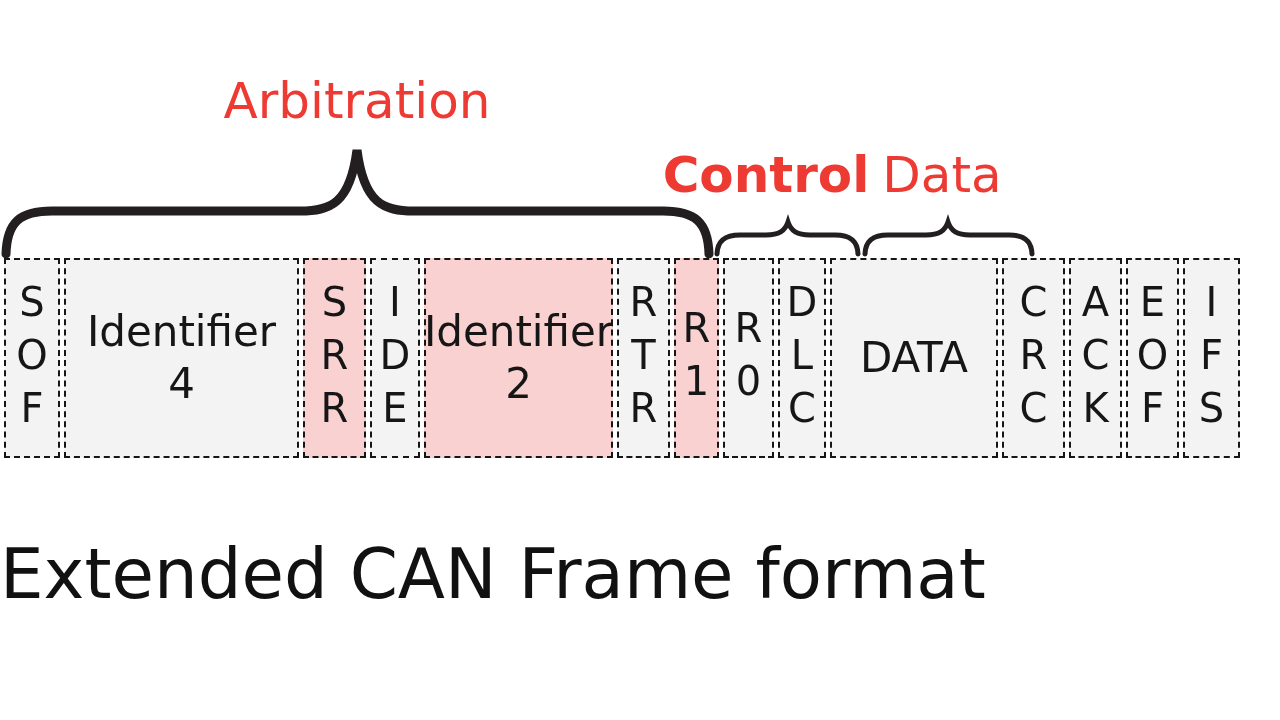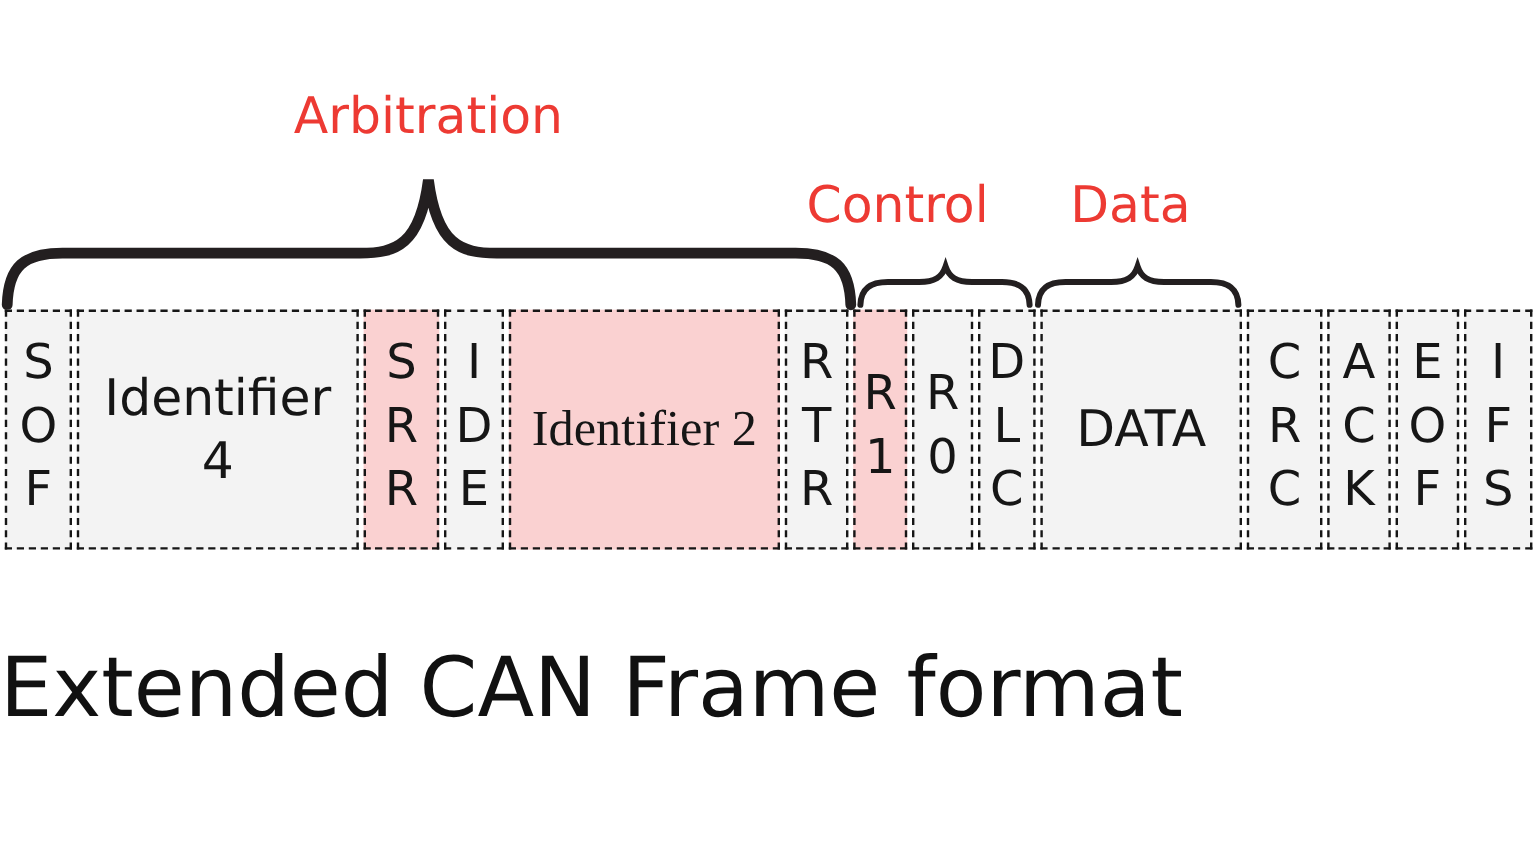--- a/index.html
+++ b/index.html
@@ -26,26 +26,26 @@
   }
   .brace-big   { stroke-width: 9px; }
   .brace-small { stroke-width: 5px; }
 
   
   .section-label {
     position: absolute;
     color: var(--accent-red, #ed3a33);
     white-space: nowrap;
     transform: translateX(-50%);
-    font-size: 42px;
+    font-size: 50px;
     line-height: 1;
     letter-spacing: 0px;
   }
   .label-arbitration { left: 357px; top: 76px; }
-  .label-control     { left: 748px; top: 150px; }
+  .label-control     { left: 766px; top: 150px; font-weight: bold; }
   .label-data        { left: 942px; top: 150px; }
 
   
   .frame-row {
     position: absolute;
     left: 4px;
     top: 258px;
     height: 200px;
     display: flex;
     gap: 4px;
@@ -75,21 +75,21 @@
     line-height: 1;
     letter-spacing: 7px;
     color: #161616;
   }
 
   
   .f-sof  { width: 56px; }
   .f-id1  { width: 235px; }
   .f-srr  { width: 63px; }
   .f-ide  { width: 50px; }
-  .f-id2  { width: 226px; font-family: Liberation Serif, serif; }
+  .f-id2  { width: 189px; }
   .f-rtr  { width: 53px; }
   .f-r1   { width: 45px; }
   .f-r0   { width: 51px; }
   .f-dlc  { width: 48px; }
   .f-data { width: 168px; }
   .f-crc  { width: 63px; }
   .f-ack  { width: 53px; }
   .f-eof  { width: 53px; }
   .f-ifs  { width: 57px; }
 

